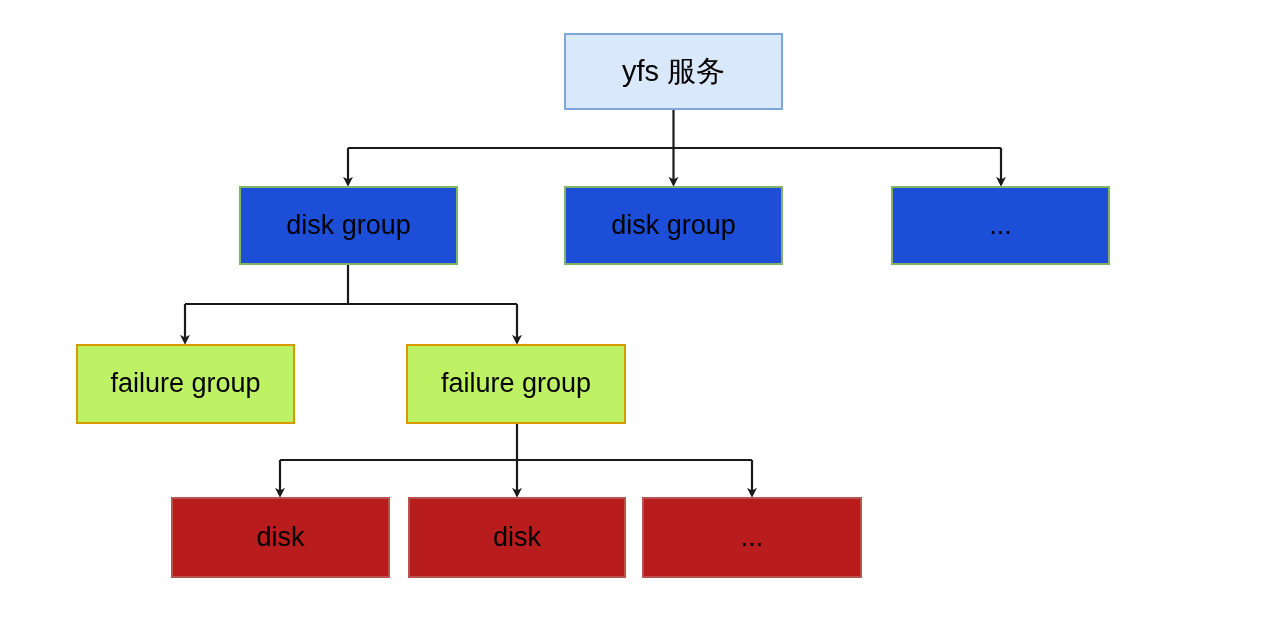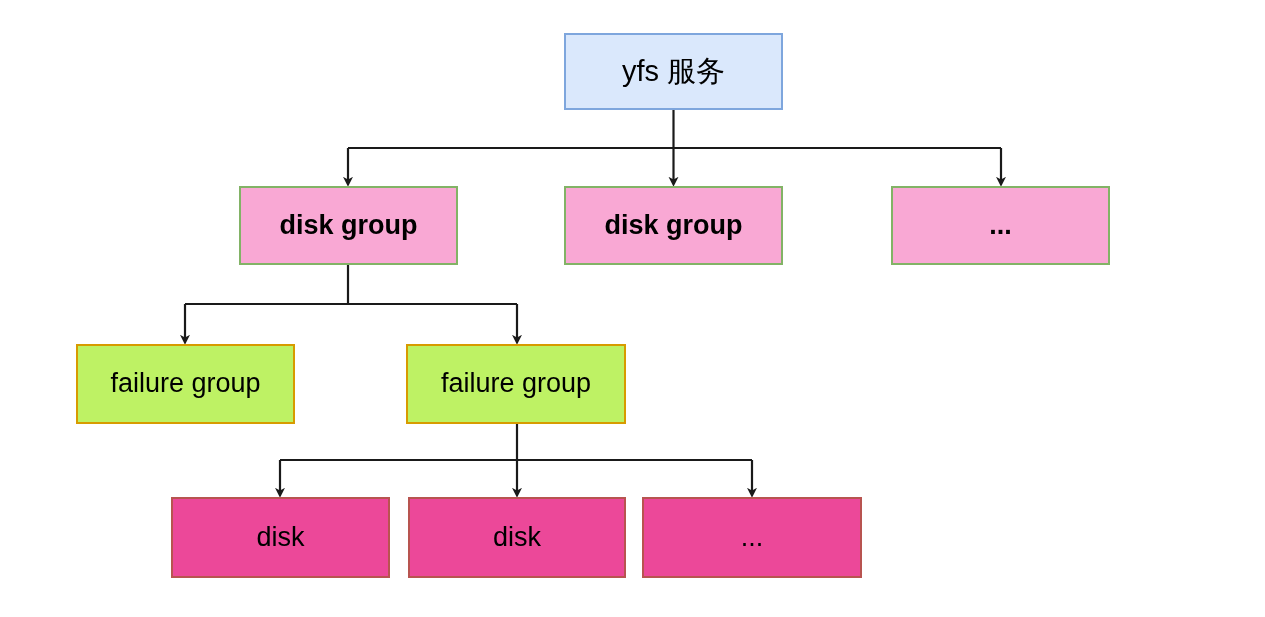--- a/index.html
+++ b/index.html
@@ -77,23 +77,23 @@
     left: 408px; top: 497px; width: 218px; height: 81px;
     font-size: 27px;
   }
   .n-d3 {
     left: 642px; top: 497px; width: 220px; height: 81px;
     font-size: 27px;
   }
 
   
   .fill-blue   { background: #dae8fc; border-color: #7ea6dd; }
-  .fill-green  { background: #f9a8d4; border-color: #82b366; font-weight: bold; }
+  .fill-green  { background: #1d4ed8; border-color: #82b366; }
   .fill-orange { background: #bef264; border-color: #d79b00; }
-  .fill-red    { background: #ec4899; border-color: #b85450; }
+  .fill-red    { background: #b91c1c; border-color: #b85450; }
 </style>
 </head>
 <body>
 
 <div id="diagram">
 
   <svg id="edges" viewBox="0 0 1265 617" width="1265" height="617" xmlns="http://www.w3.org/2000/svg">
     <defs>
       <marker id="arrow" markerWidth="12" markerHeight="12" refX="5.2" refY="5" orient="auto" markerUnits="userSpaceOnUse">
         <path d="M0,0 L10,5 L0,10 L2.6,5 z" fill="#1a1a1a"></path>

